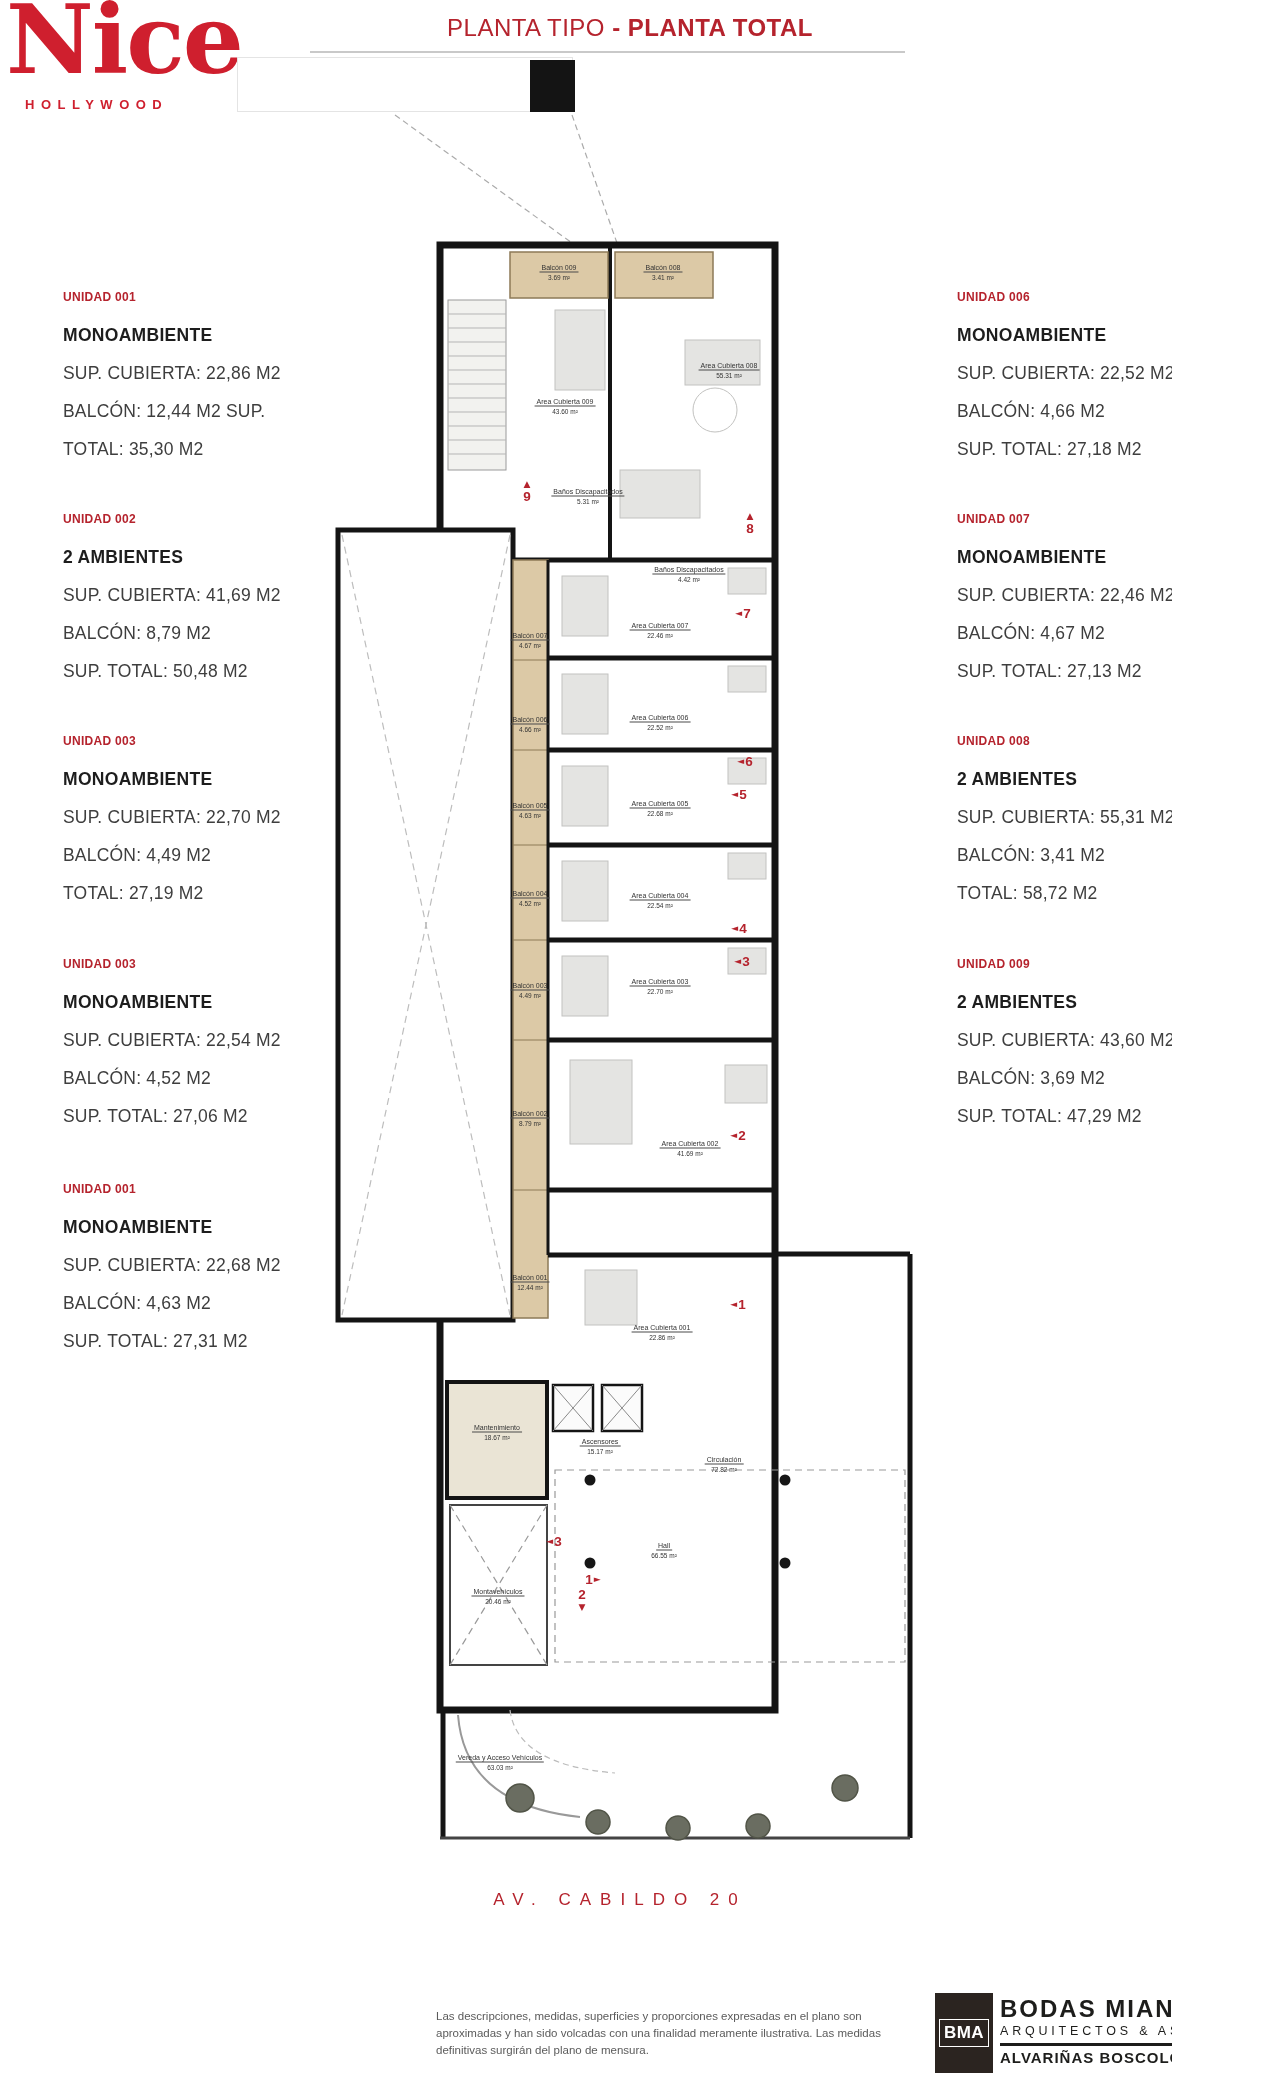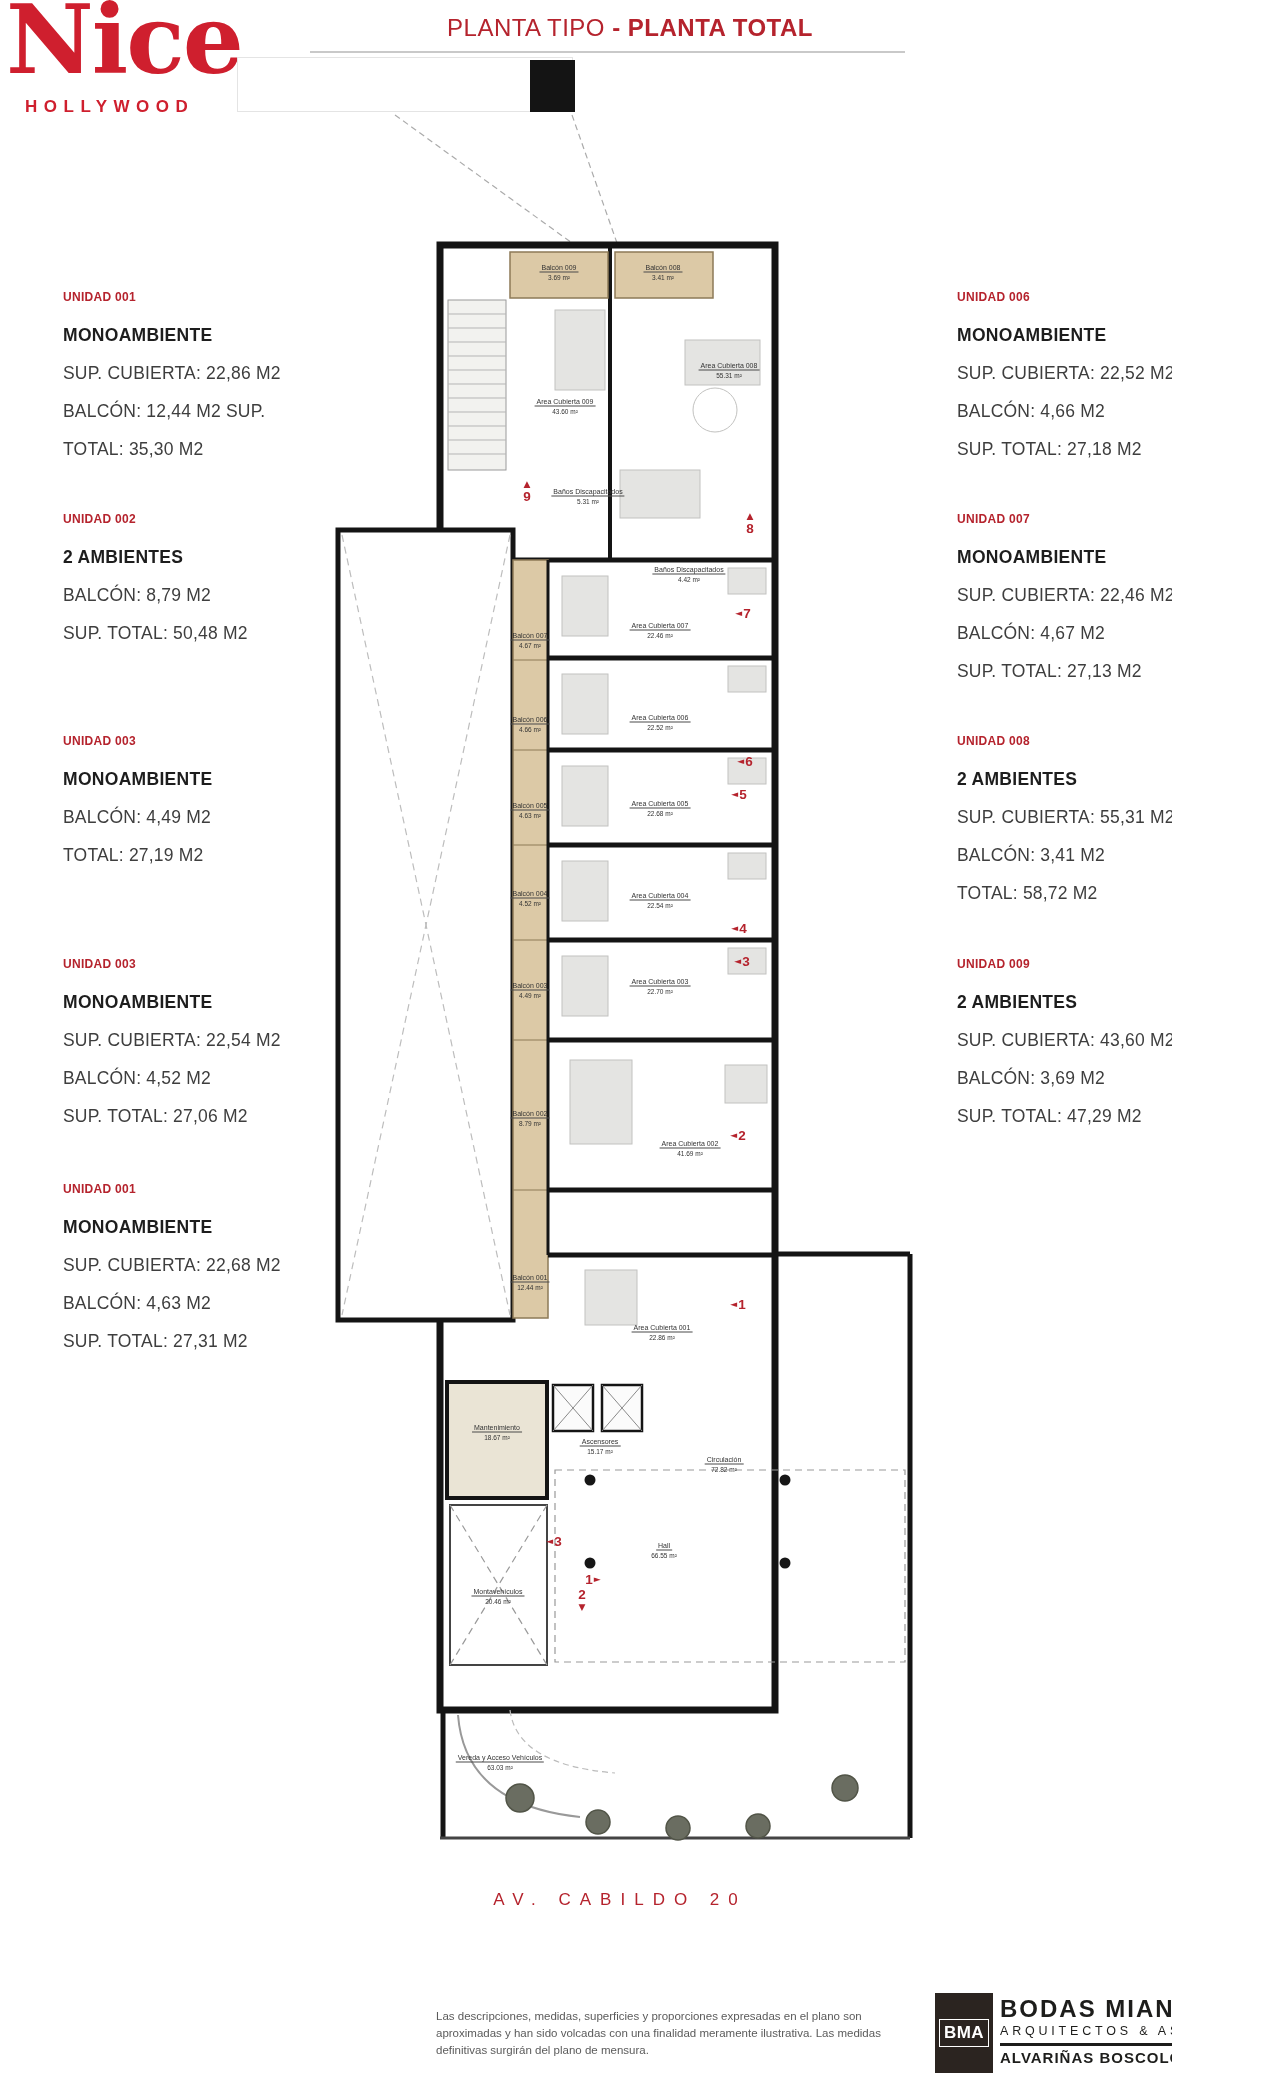--- a/index.html
+++ b/index.html
@@ -7,21 +7,21 @@
   #page {
     position:relative; width:1172px; height:2073px; background:#ffffff;
     font-family:"Liberation Sans", sans-serif; overflow:hidden;
   }
   
   #logo-name {
     position:absolute; left:6px; top:-10px; font-family:"DejaVu Serif", serif;
     font-weight:700; font-size:96px; line-height:1.05; color:#cf1f2e; letter-spacing:-2px;
   }
   #logo-sub {
-    position:absolute; left:25px; top:97px; font-size:17px; font-weight:700;
+    position:absolute; left:25px; top:97px; font-size:13px; font-weight:700;
     letter-spacing:6.5px; color:#cf1f2e;
   }
   
   #sheet-title {
     position:absolute; left:340px; top:14px; width:580px; text-align:center;
     font-size:24px; color:#b5232d; letter-spacing:.5px; white-space:nowrap;
   }
   #sheet-title .bold { font-weight:700; }
   .rule { position:absolute; background:#c9c9c9; }
   #rule1 { left:310px; top:51px; width:595px; height:2px; }
@@ -89,26 +89,28 @@
       <div class="unit-block" style="left: 63px; top: 278px;">
         <div class="u-id">UNIDAD 001</div>
         <div class="u-type">MONOAMBIENTE</div>
         <div class="u-line">SUP. CUBIERTA: 22,86 M2</div>
         <div class="u-line">BALCÓN: 12,44 M2 SUP.</div>
         <div class="u-line">TOTAL: 35,30 M2</div>
       </div>
       <div class="unit-block" style="left: 63px; top: 500px;">
         <div class="u-id">UNIDAD 002</div>
         <div class="u-type">2 AMBIENTES</div>
+        <div class="u-line">SUP. CUBIERTA: 41,69 M2</div>
         <div class="u-line">BALCÓN: 8,79 M2</div>
         <div class="u-line">SUP. TOTAL: 50,48 M2</div>
       </div>
       <div class="unit-block" style="left: 63px; top: 722px;">
         <div class="u-id">UNIDAD 003</div>
         <div class="u-type">MONOAMBIENTE</div>
+        <div class="u-line">SUP. CUBIERTA: 22,70 M2</div>
         <div class="u-line">BALCÓN: 4,49 M2</div>
         <div class="u-line">TOTAL: 27,19 M2</div>
       </div>
       <div class="unit-block" style="left: 63px; top: 945px;">
         <div class="u-id">UNIDAD 003</div>
         <div class="u-type">MONOAMBIENTE</div>
         <div class="u-line">SUP. CUBIERTA: 22,54 M2</div>
         <div class="u-line">BALCÓN: 4,52 M2</div>
         <div class="u-line">SUP. TOTAL: 27,06 M2</div>
       </div>

